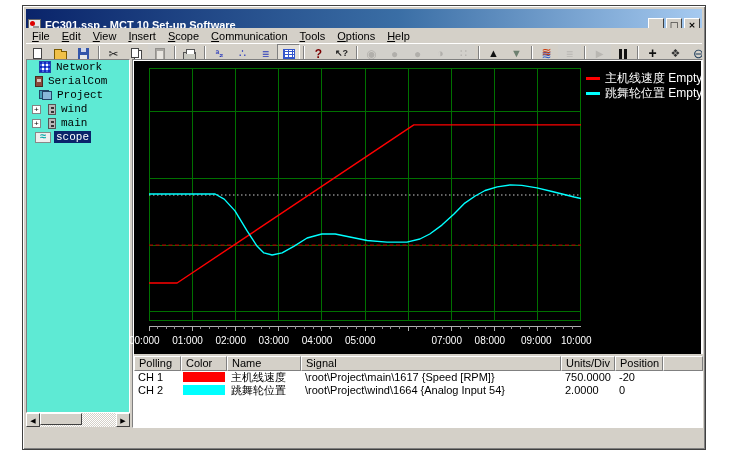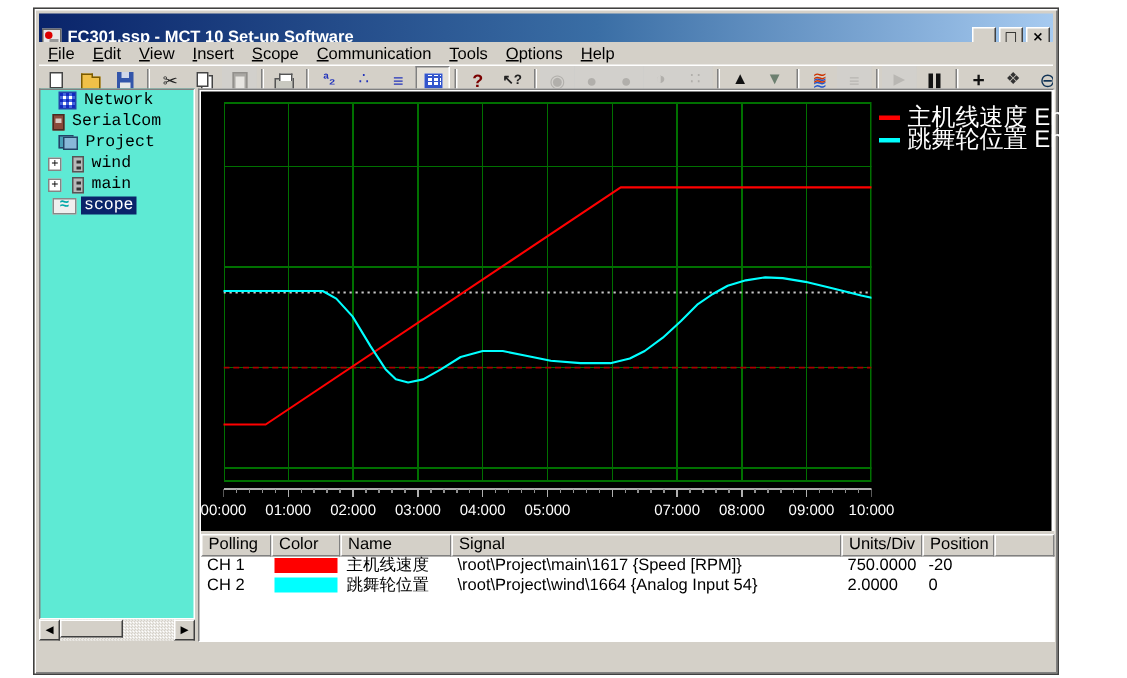--- a/index.html
+++ b/index.html
@@ -96,25 +96,25 @@
         font-size:7px;line-height:11px;text-align:center;padding:0;color:#000;}
   .strack{flex:1;background:repeating-conic-gradient(#fff 0 25%,#d4d0c8 0 50%) 0 0/2px 2px;position:relative;}
   .sthumb{position:absolute;left:0;top:0;width:42px;height:12px;background:#d4d0c8;border:1px solid;border-color:#fff #404040 #404040 #fff;}
 
   
   .scope-view{position:absolute;left:109px;top:53px;width:571px;height:369px;background:#fff;
               border:1px solid;border-color:#808080 #fff #fff #808080;}
   .chart-area{position:absolute;left:1px;top:1px;width:567px;height:293px;background:#000;}
   #chart-svg{position:absolute;left:15px;top:7px;}
   .x-labels{position:absolute;left:0;top:274px;width:100%;height:12px;}
-  .x-label{position:absolute;width:40px;text-align:center;color:#fff;font-size:10px;}
+  .x-label{position:absolute;width:40px;text-align:left;color:#fff;font-size:10px;}
   .legend{position:absolute;left:452px;top:10px;}
   .legend-entry{display:flex;align-items:center;height:15px;}
   .legend-swatch{width:14px;height:3px;margin-right:5px;flex:none;}
-  .legend-label{color:#fff;font-size:16px;white-space:nowrap;}
+  .legend-label{color:#fff;font-size:12px;white-space:nowrap;}
 
   
   .chan-table{position:absolute;left:1px;top:294px;width:569px;height:74px;background:#fff;border-top:2px solid #d4d0c8;}
   .thead{display:grid;grid-template-columns:47px 46px 74px 260px 54px 48px 1fr;height:15px;}
   .th{background:#d4d0c8;border:1px solid;border-color:#fff #808080 #808080 #fff;padding:0 4px;
       font-size:11px;line-height:12px;overflow:hidden;white-space:nowrap;}
   .trow{display:grid;grid-template-columns:47px 46px 74px 260px 54px 48px 1fr;height:13px;line-height:13px;}
   .td{padding:0 4px;white-space:nowrap;overflow:hidden;font-size:11px;}
   .td-color{padding:1px 2px;}
   .swatch{width:100%;height:10px;}

